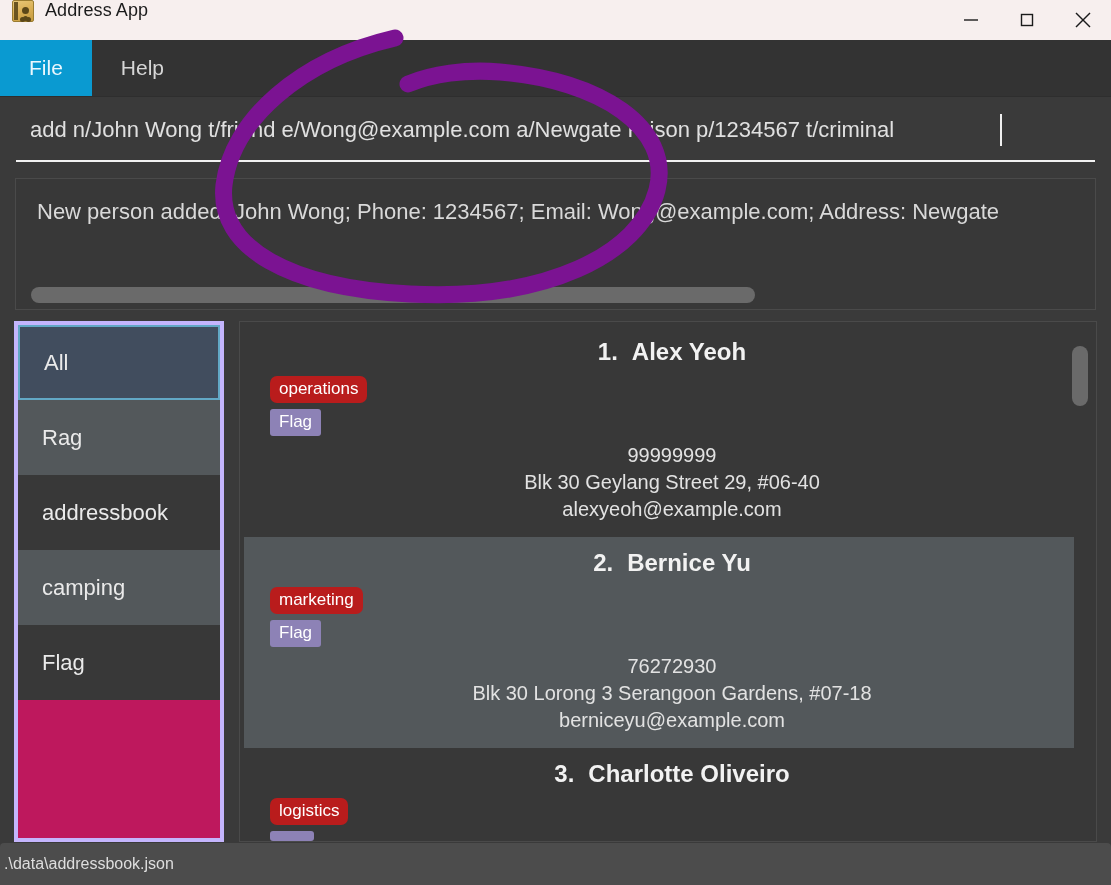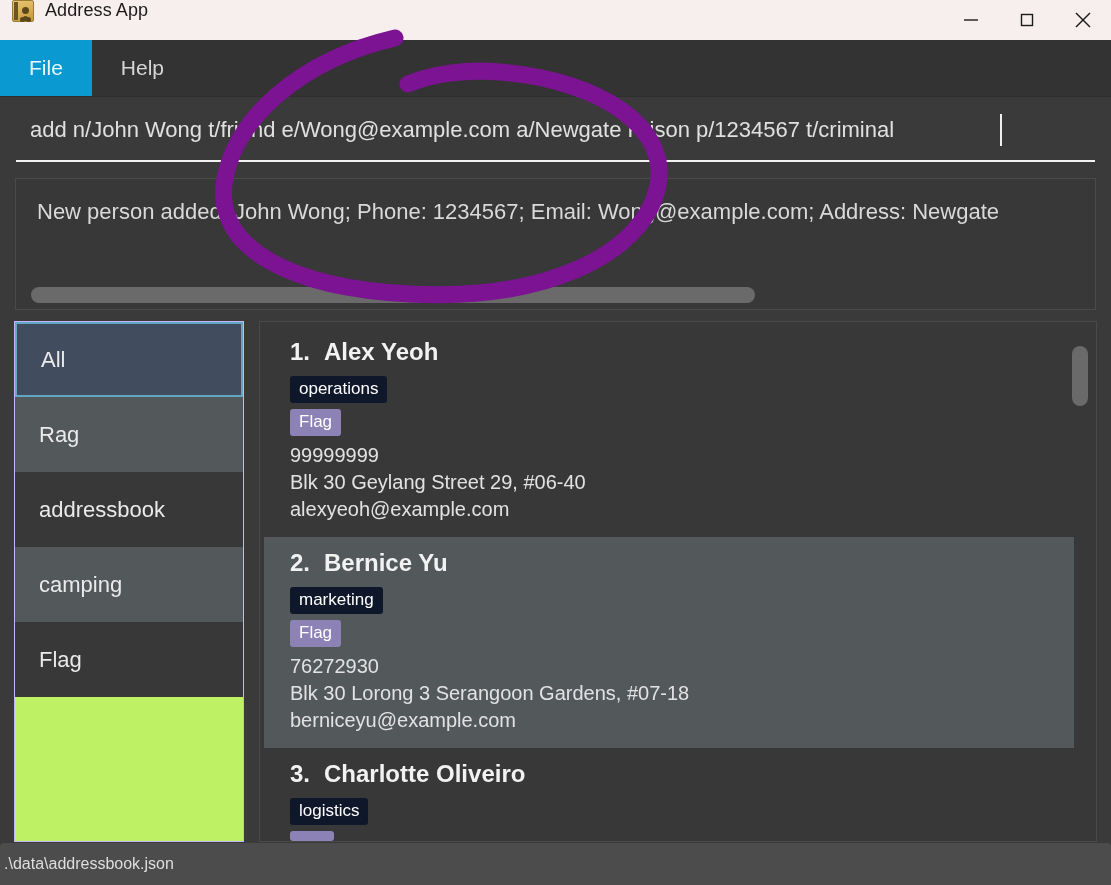--- a/index.html
+++ b/index.html
@@ -128,23 +128,23 @@
   
   .main {
     position: absolute; left: 14px; top: 321px;
     width: 1083px; height: 521px;
     display: flex;
   }
 
   
   .taglist {
     position: relative;
-    width: 230px; height: 100%;
-    background: #bef264;
-    border: 1px solid #c4b5fd;
+    width: 210px; height: 100%;
+    background: #be185d;
+    border: 4px solid #c4b5fd;
     overflow: hidden;
     flex: 0 0 auto;
   }
   .tag-row {
     height: 75px;
     display: flex; align-items: center;
     padding-left: 24px;
     font-size: 22px;
     color: #eaeaea;
   }
@@ -163,40 +163,40 @@
 
   
   .personpanel {
     position: relative;
     flex: 1 1 auto; height: 100%;
     background: #383838;
     border: 1px solid #4a4a4a;
     overflow: hidden;
   }
   .personcards {
-    position: absolute; left: 4px; top: 4px; right: 22px; top: 4px;
+    position: absolute; left: 4px; top: 4px; right: 22px; top: 4px; text-align: center;
   }
   .card {
     padding: 12px 0 14px 26px;
     background: #383838;
   }
   .card.alt { background: #53585b; }
   .card-title {
     font-size: 24px; font-weight: bold; color: #f2f2f2;
     margin-bottom: 10px;
   }
   .card-title .idx { margin-right: 14px; }
   .tagchips { display: flex; flex-direction: column; align-items: flex-start; gap: 6px; margin-bottom: 6px;}
   .chip {
     font-size: 17px; color: #ffffff;
     padding: 3px 9px 4px 9px;
     border-radius: 3px;
     display: inline-block;
   }
-  .chip.teal   { background: #0f172a; }
+  .chip.teal   { background: #b91c1c; border-radius: 7px; }
   .chip.purple { background: #8d82b6; }
   .card-line {
     font-size: 20px; color: #e2e2e2;
     line-height: 27px;
   }
 
   .vscroll-track {
     position: absolute; right: 4px; top: 4px;
     width: 16px; bottom: 4px;
     background: transparent;

